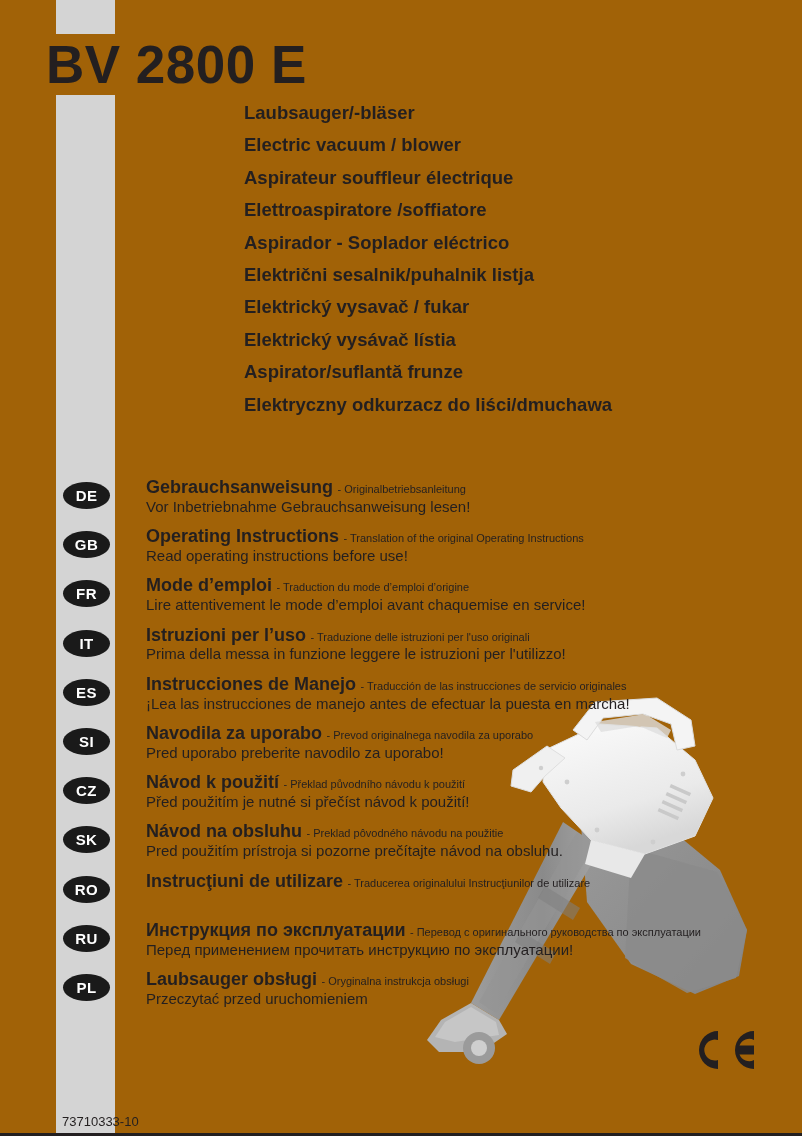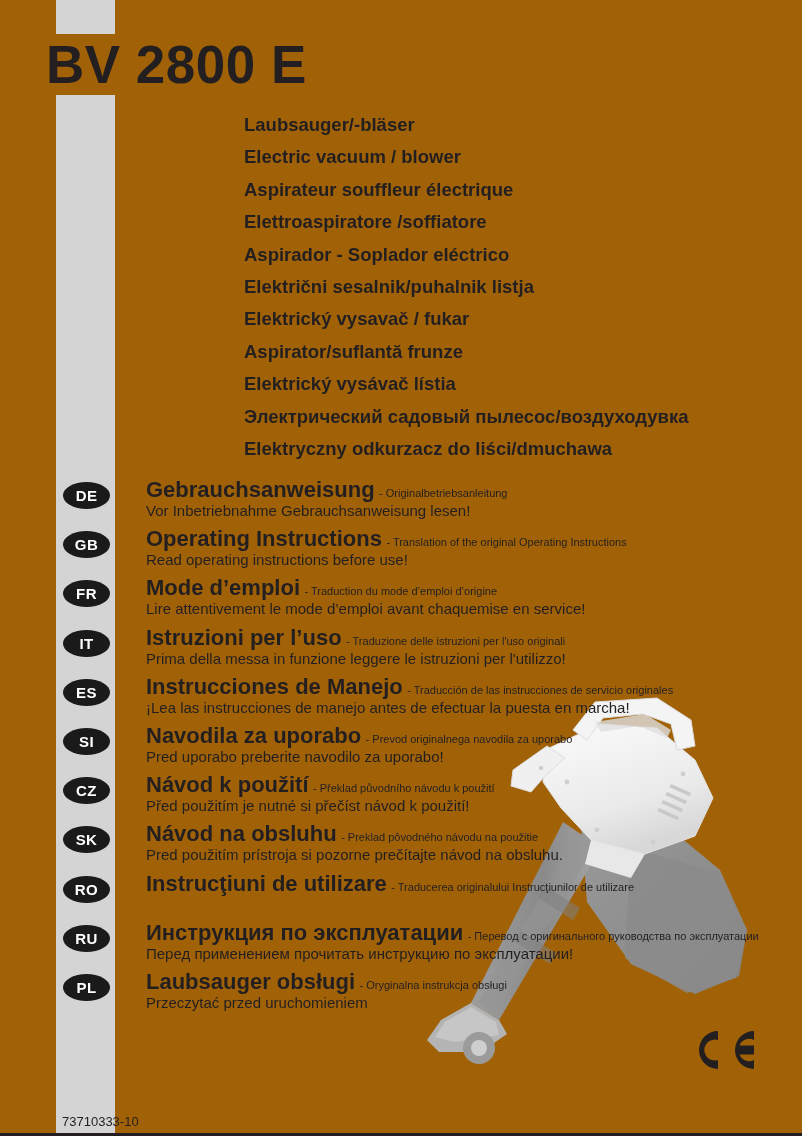--- a/index.html
+++ b/index.html
@@ -43,21 +43,20 @@
     line-height: 1;
     white-space: nowrap;
   }
 
   
   #product-names {
     position: absolute;
     left: 244px;
     top: 104px;
     width: 540px;
-    margin-top: 12px;
   }
   .product-name {
     font-size: 18.5px;
     font-weight: bold;
     color: #231f20;
     line-height: 1;
     height: 32.4px;
     white-space: nowrap;
   }
 
@@ -91,21 +90,21 @@
     position: absolute;
     left: 90px;
     top: 0px;
     width: 650px;
   }
   .manual-title-line {
     white-space: nowrap;
     line-height: 1.05;
   }
   .manual-title {
-    font-size: 22px;
+    font-size: 18px;
     font-weight: bold;
     color: #231f20;
   }
   .manual-sub {
     font-size: 11px;
     font-weight: normal;
     color: #231f20;
   }
   .manual-note {
     font-size: 15px;
@@ -155,23 +154,22 @@
   <div id="product-title">BV 2800 E</div>
 
   <div id="product-names">
       <div class="product-name">Laubsauger/-bläser</div>
       <div class="product-name">Electric vacuum / blower</div>
       <div class="product-name">Aspirateur souffleur électrique</div>
       <div class="product-name">Elettroaspiratore /soffiatore</div>
       <div class="product-name">Aspirador - Soplador eléctrico</div>
       <div class="product-name">Električni sesalnik/puhalnik listja</div>
       <div class="product-name">Elektrický vysavač / fukar</div>
+      <div class="product-name">Elektrický vysávač lístia</div>
       <div class="product-name">Aspirator/suflantă frunze</div>
-      <div class="product-name">Elektrický vysávač lístia</div>
-      <div class="product-name">Электрический садовый пылесос/воздуходувка</div>
       <div class="product-name">Elektryczny odkurzacz do liści/dmuchawa</div>
     </div>
 
   <svg id="product-photo" viewBox="0 0 400 410" xmlns="http://www.w3.org/2000/svg">
     <defs>
       <linearGradient id="bagGrad" x1="0" y1="0" x2="1" y2="1">
         <stop offset="0%" stop-color="#9a9a9a"></stop>
         <stop offset="100%" stop-color="#848484"></stop>
       </linearGradient>
       <linearGradient id="tubeGrad" x1="0" y1="0" x2="1" y2="0">

